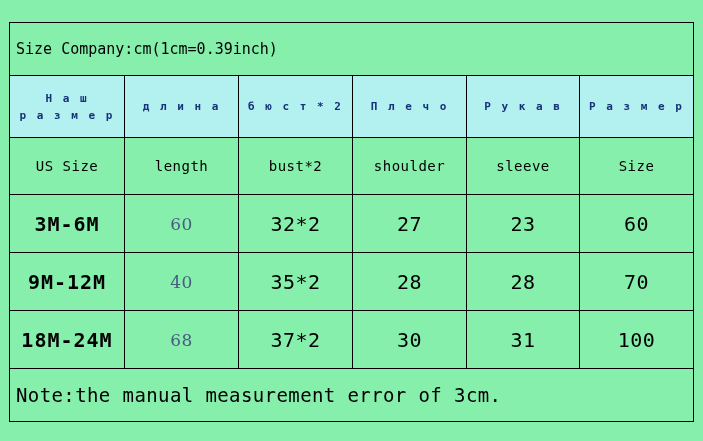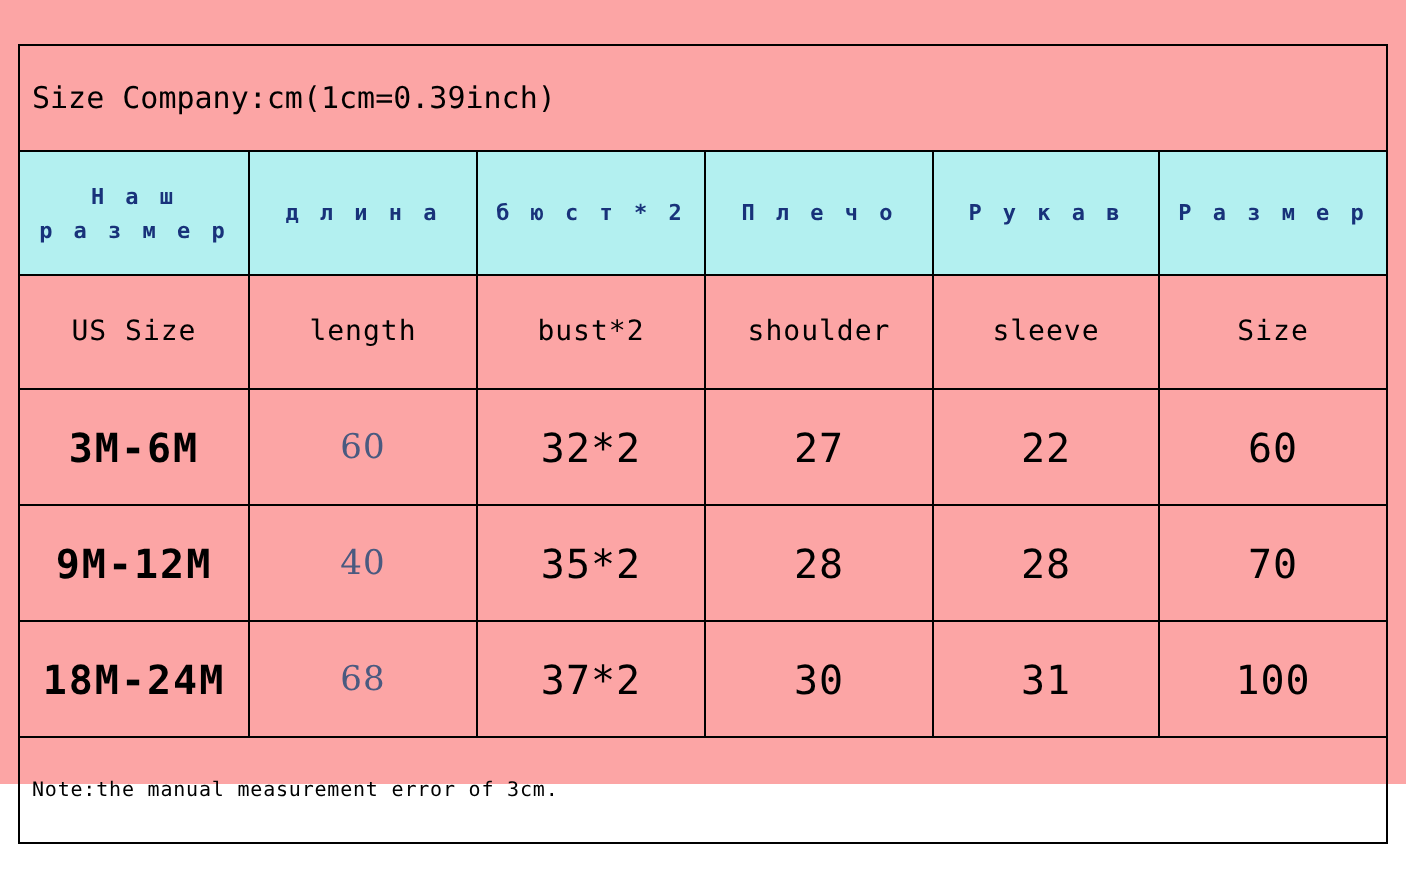--- a/index.html
+++ b/index.html
@@ -9,22 +9,22 @@
   }
   body {
     width: 703px;
     height: 441px;
     font-family: "DejaVu Sans Mono", monospace;
     overflow: hidden;
   }
   #page {
     position: relative;
     width: 703px;
-    height: 392px;
-    background: #fca5a5;
+    height: 441px;
+    background: #86efac;
     box-sizing: border-box;
   }
   .size-table {
     position: absolute;
     left: 9px;
     top: 22px;
     width: 684px;
     border-collapse: collapse;
     table-layout: fixed;
   }
@@ -73,21 +73,21 @@
   }
   .data-row td.col-length {
     color: #4a5a80;
     font-size: 17px;
     font-family: "DejaVu Serif", serif;
     margin-top: 38px;
   }
   .note-cell {
     text-align: left !important;
     padding: 9px 6px 9px 6px;
-    font-size: 10px;
+    font-size: 19px;
     height: 34px;
     letter-spacing: 0.4px;
   }
   .ru-two-line span {
     display: block;
   }
 </style>
 </head>
 <body>
 
@@ -122,21 +122,21 @@
         <td>bust*2</td>
         <td>shoulder</td>
         <td>sleeve</td>
         <td>Size</td>
       </tr>
       <tr class="data-row">
         <td class="col-size">3M-6M</td>
         <td class="col-length">60</td>
         <td>32*2</td>
         <td>27</td>
-        <td>22</td>
+        <td>23</td>
         <td>60</td>
       </tr>
       <tr class="data-row">
         <td class="col-size">9M-12M</td>
         <td class="col-length">40</td>
         <td>35*2</td>
         <td>28</td>
         <td>28</td>
         <td>70</td>
       </tr>

